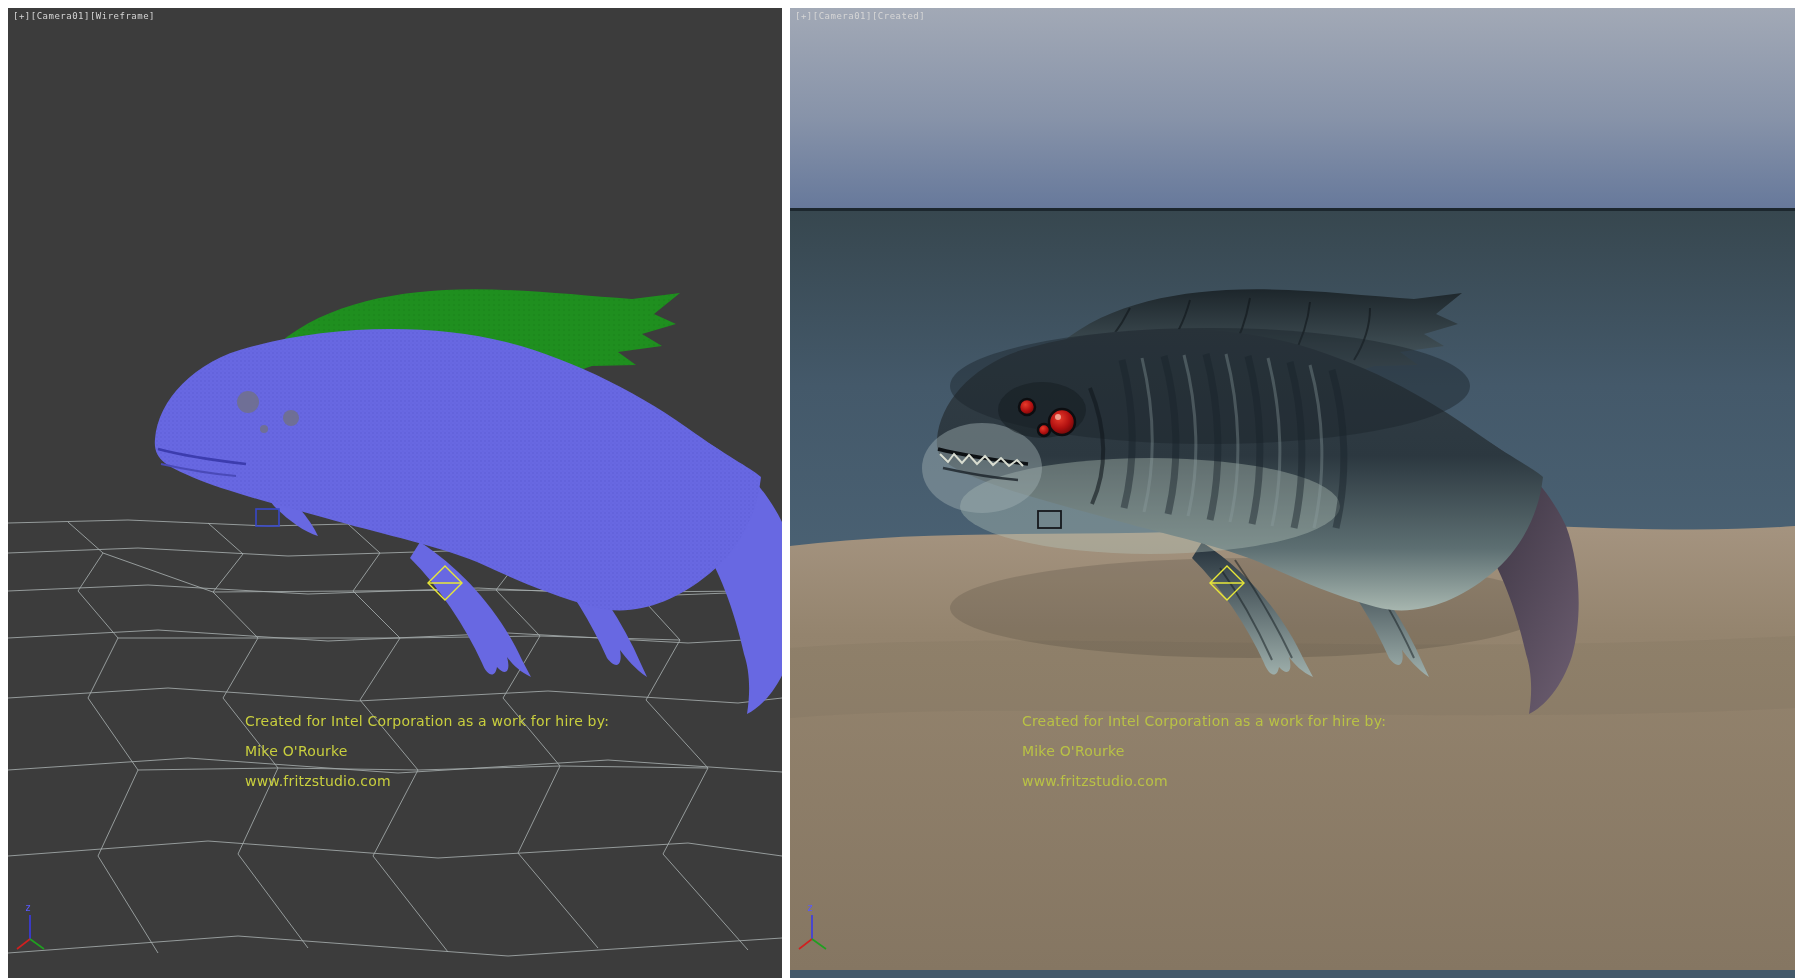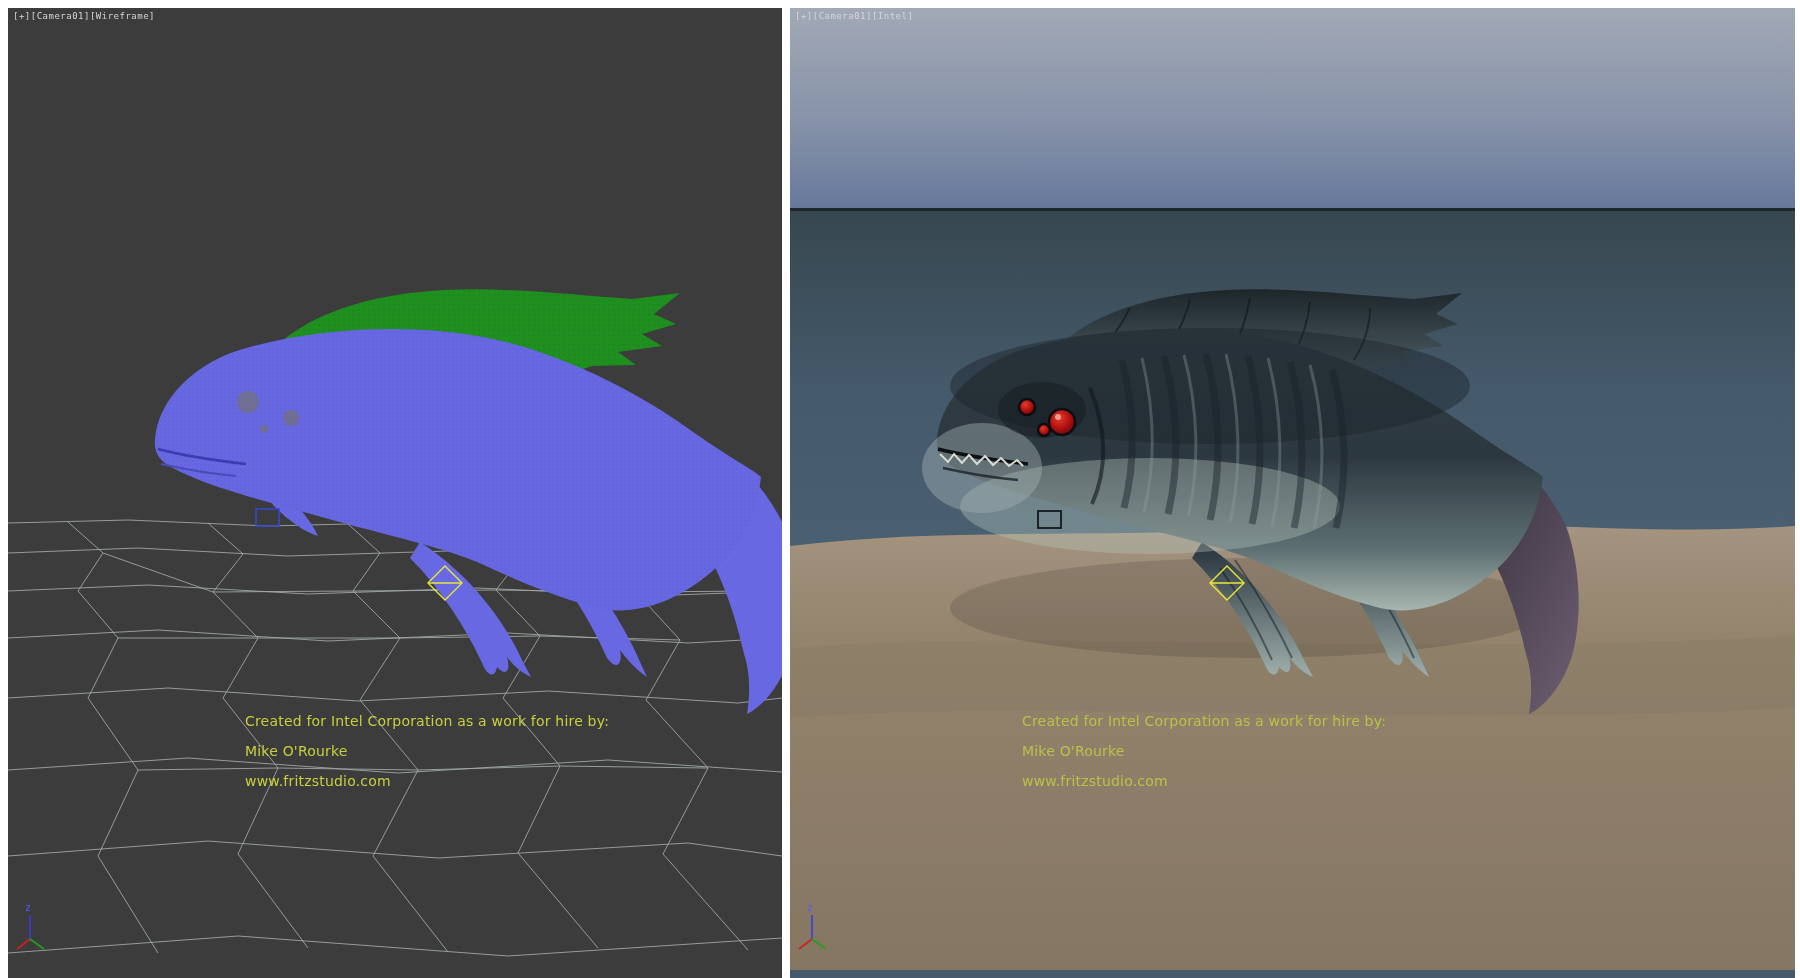--- a/index.html
+++ b/index.html
@@ -126,21 +126,21 @@
   </svg>
 
   <div class="annotation">
     <div>Created for Intel Corporation as a work for hire by:</div>
     <div>Mike O'Rourke</div>
     <div>www.fritzstudio.com</div>
   </div>
 </div>
 
 <div class="viewport" id="vp-right">
-  <div class="vp-label">[+][Camera01][Intel]</div>
+  <div class="vp-label">[+][Camera01][Created]</div>
 
   <svg class="scene" width="1005" height="962" viewBox="0 0 1005 962">
 
     <defs>
       <linearGradient id="skyG" x1="0" y1="0" x2="0" y2="1">
         <stop offset="0" stop-color="#a2a9b6"></stop>
         <stop offset="0.55" stop-color="#8793a9"></stop>
         <stop offset="1" stop-color="#67799b"></stop>
       </linearGradient>
       <linearGradient id="seaG" x1="0" y1="0" x2="0" y2="1">

